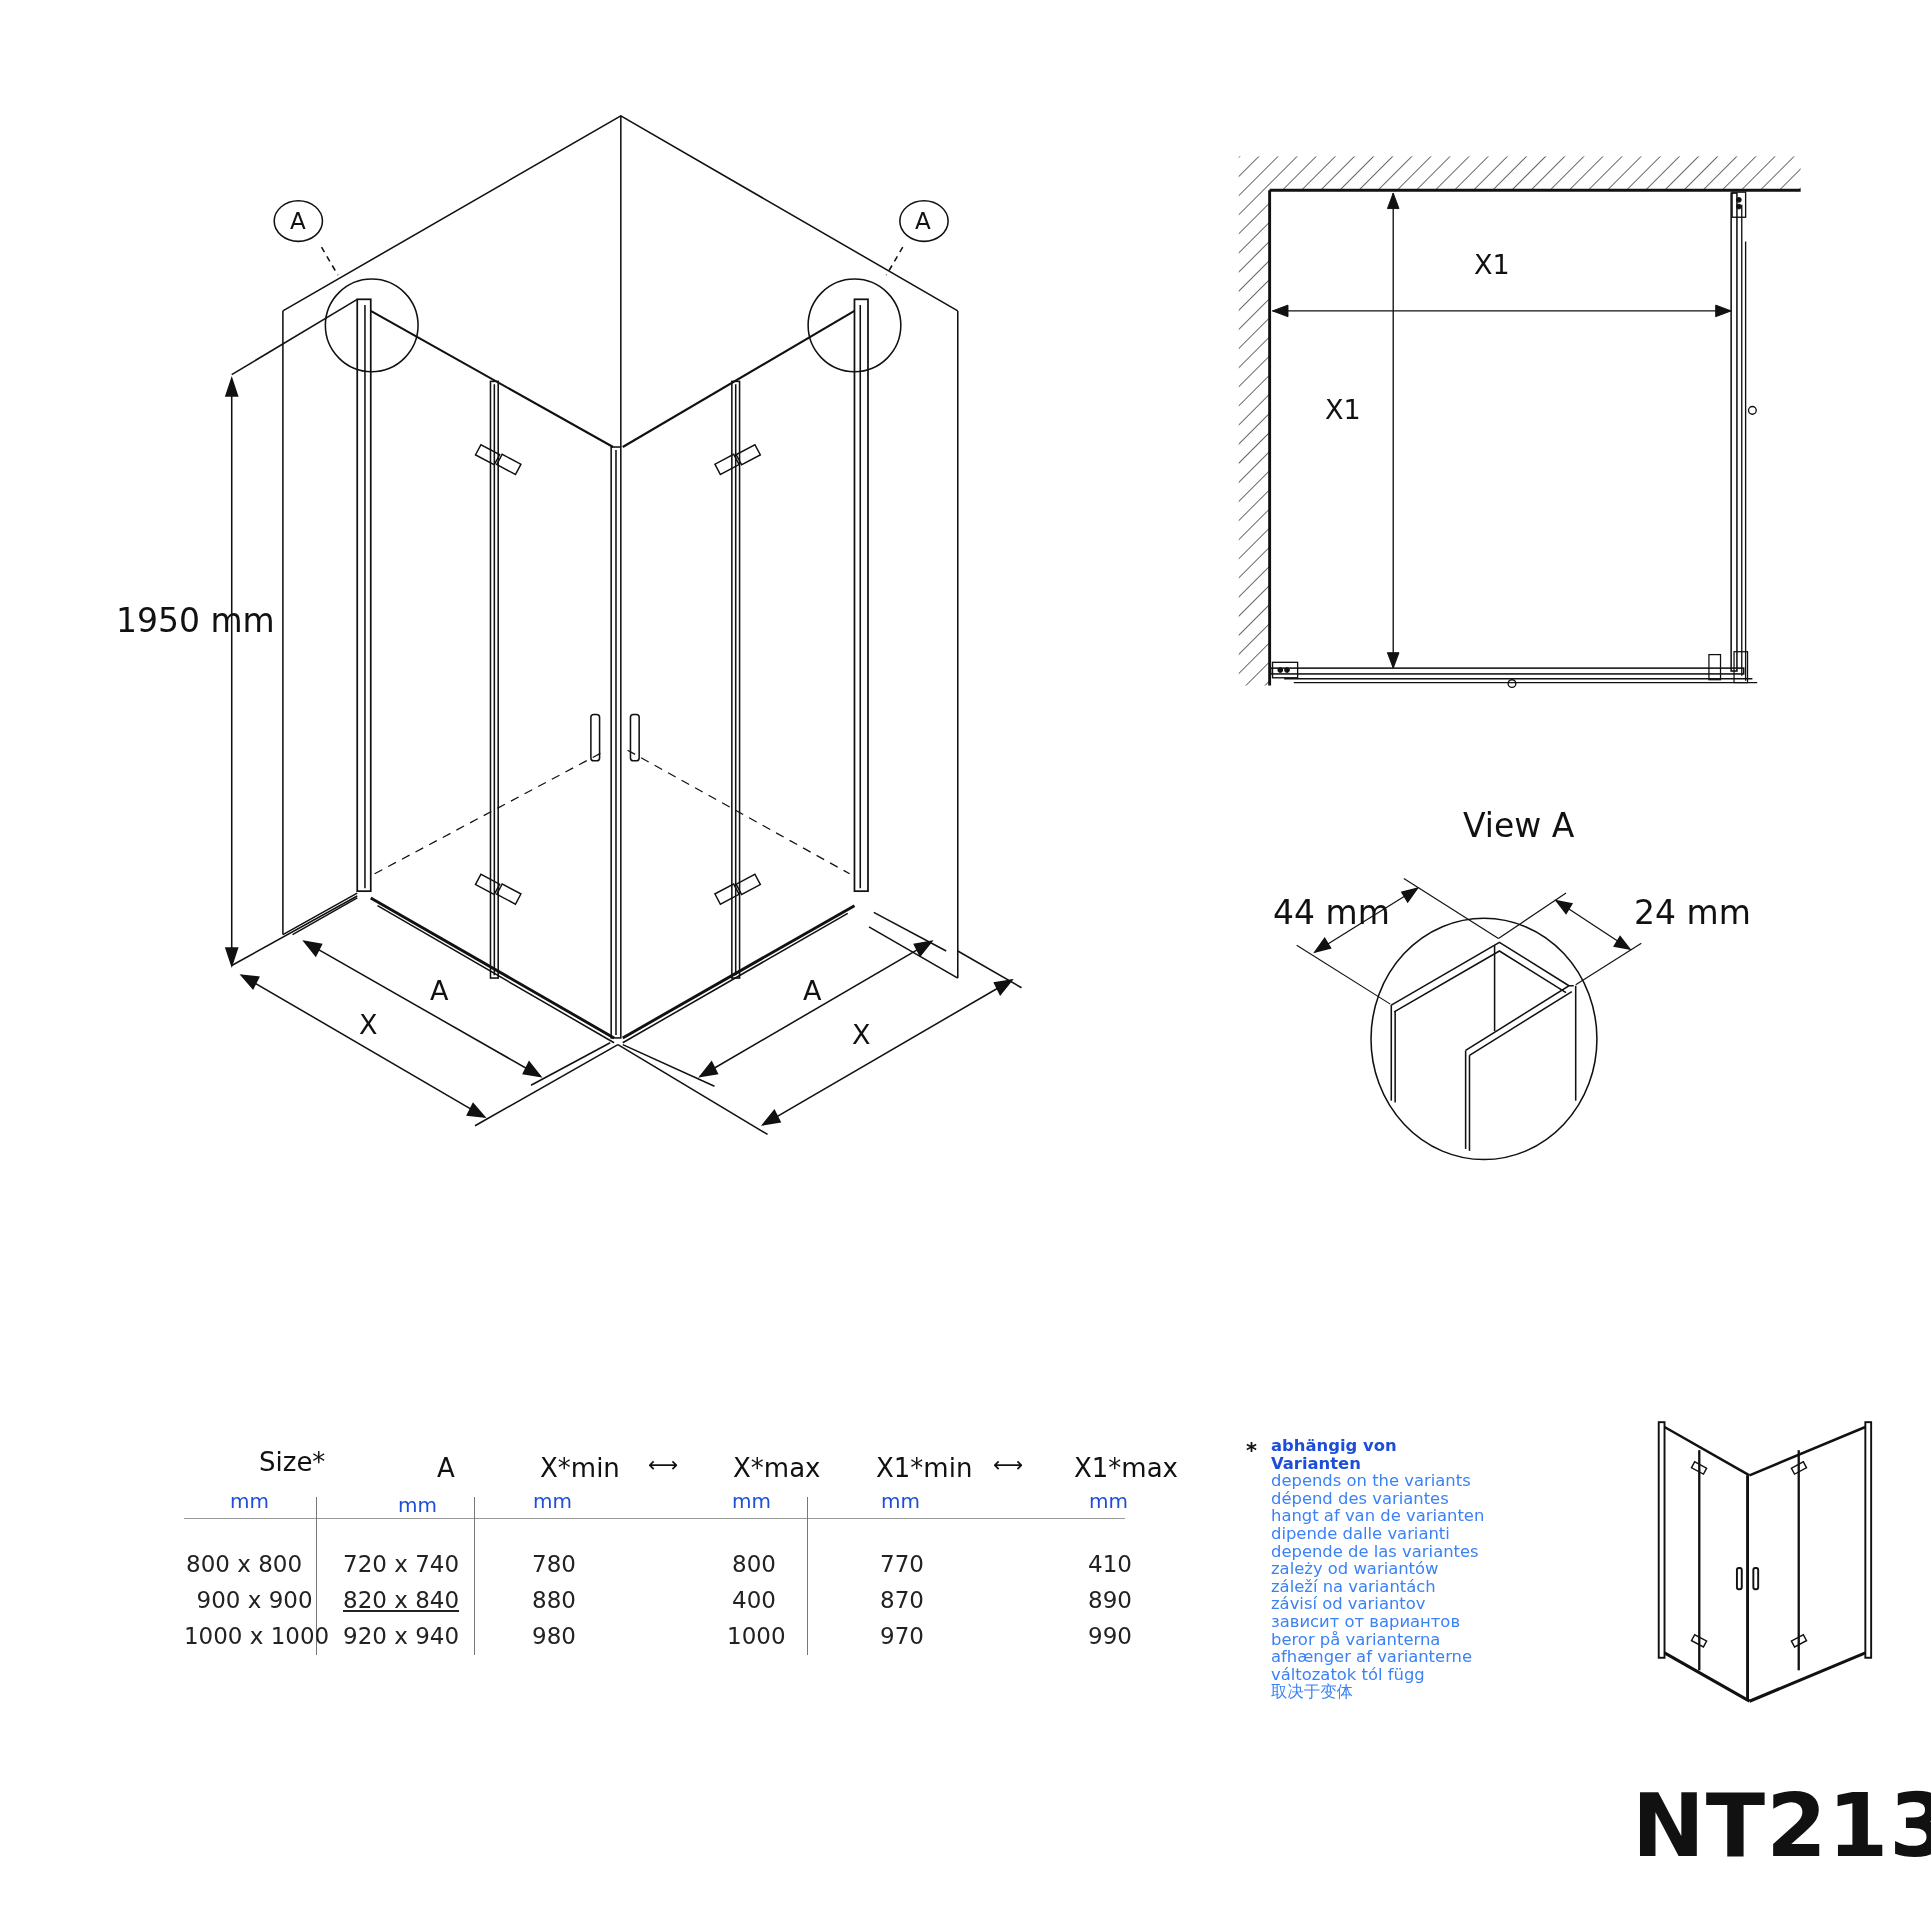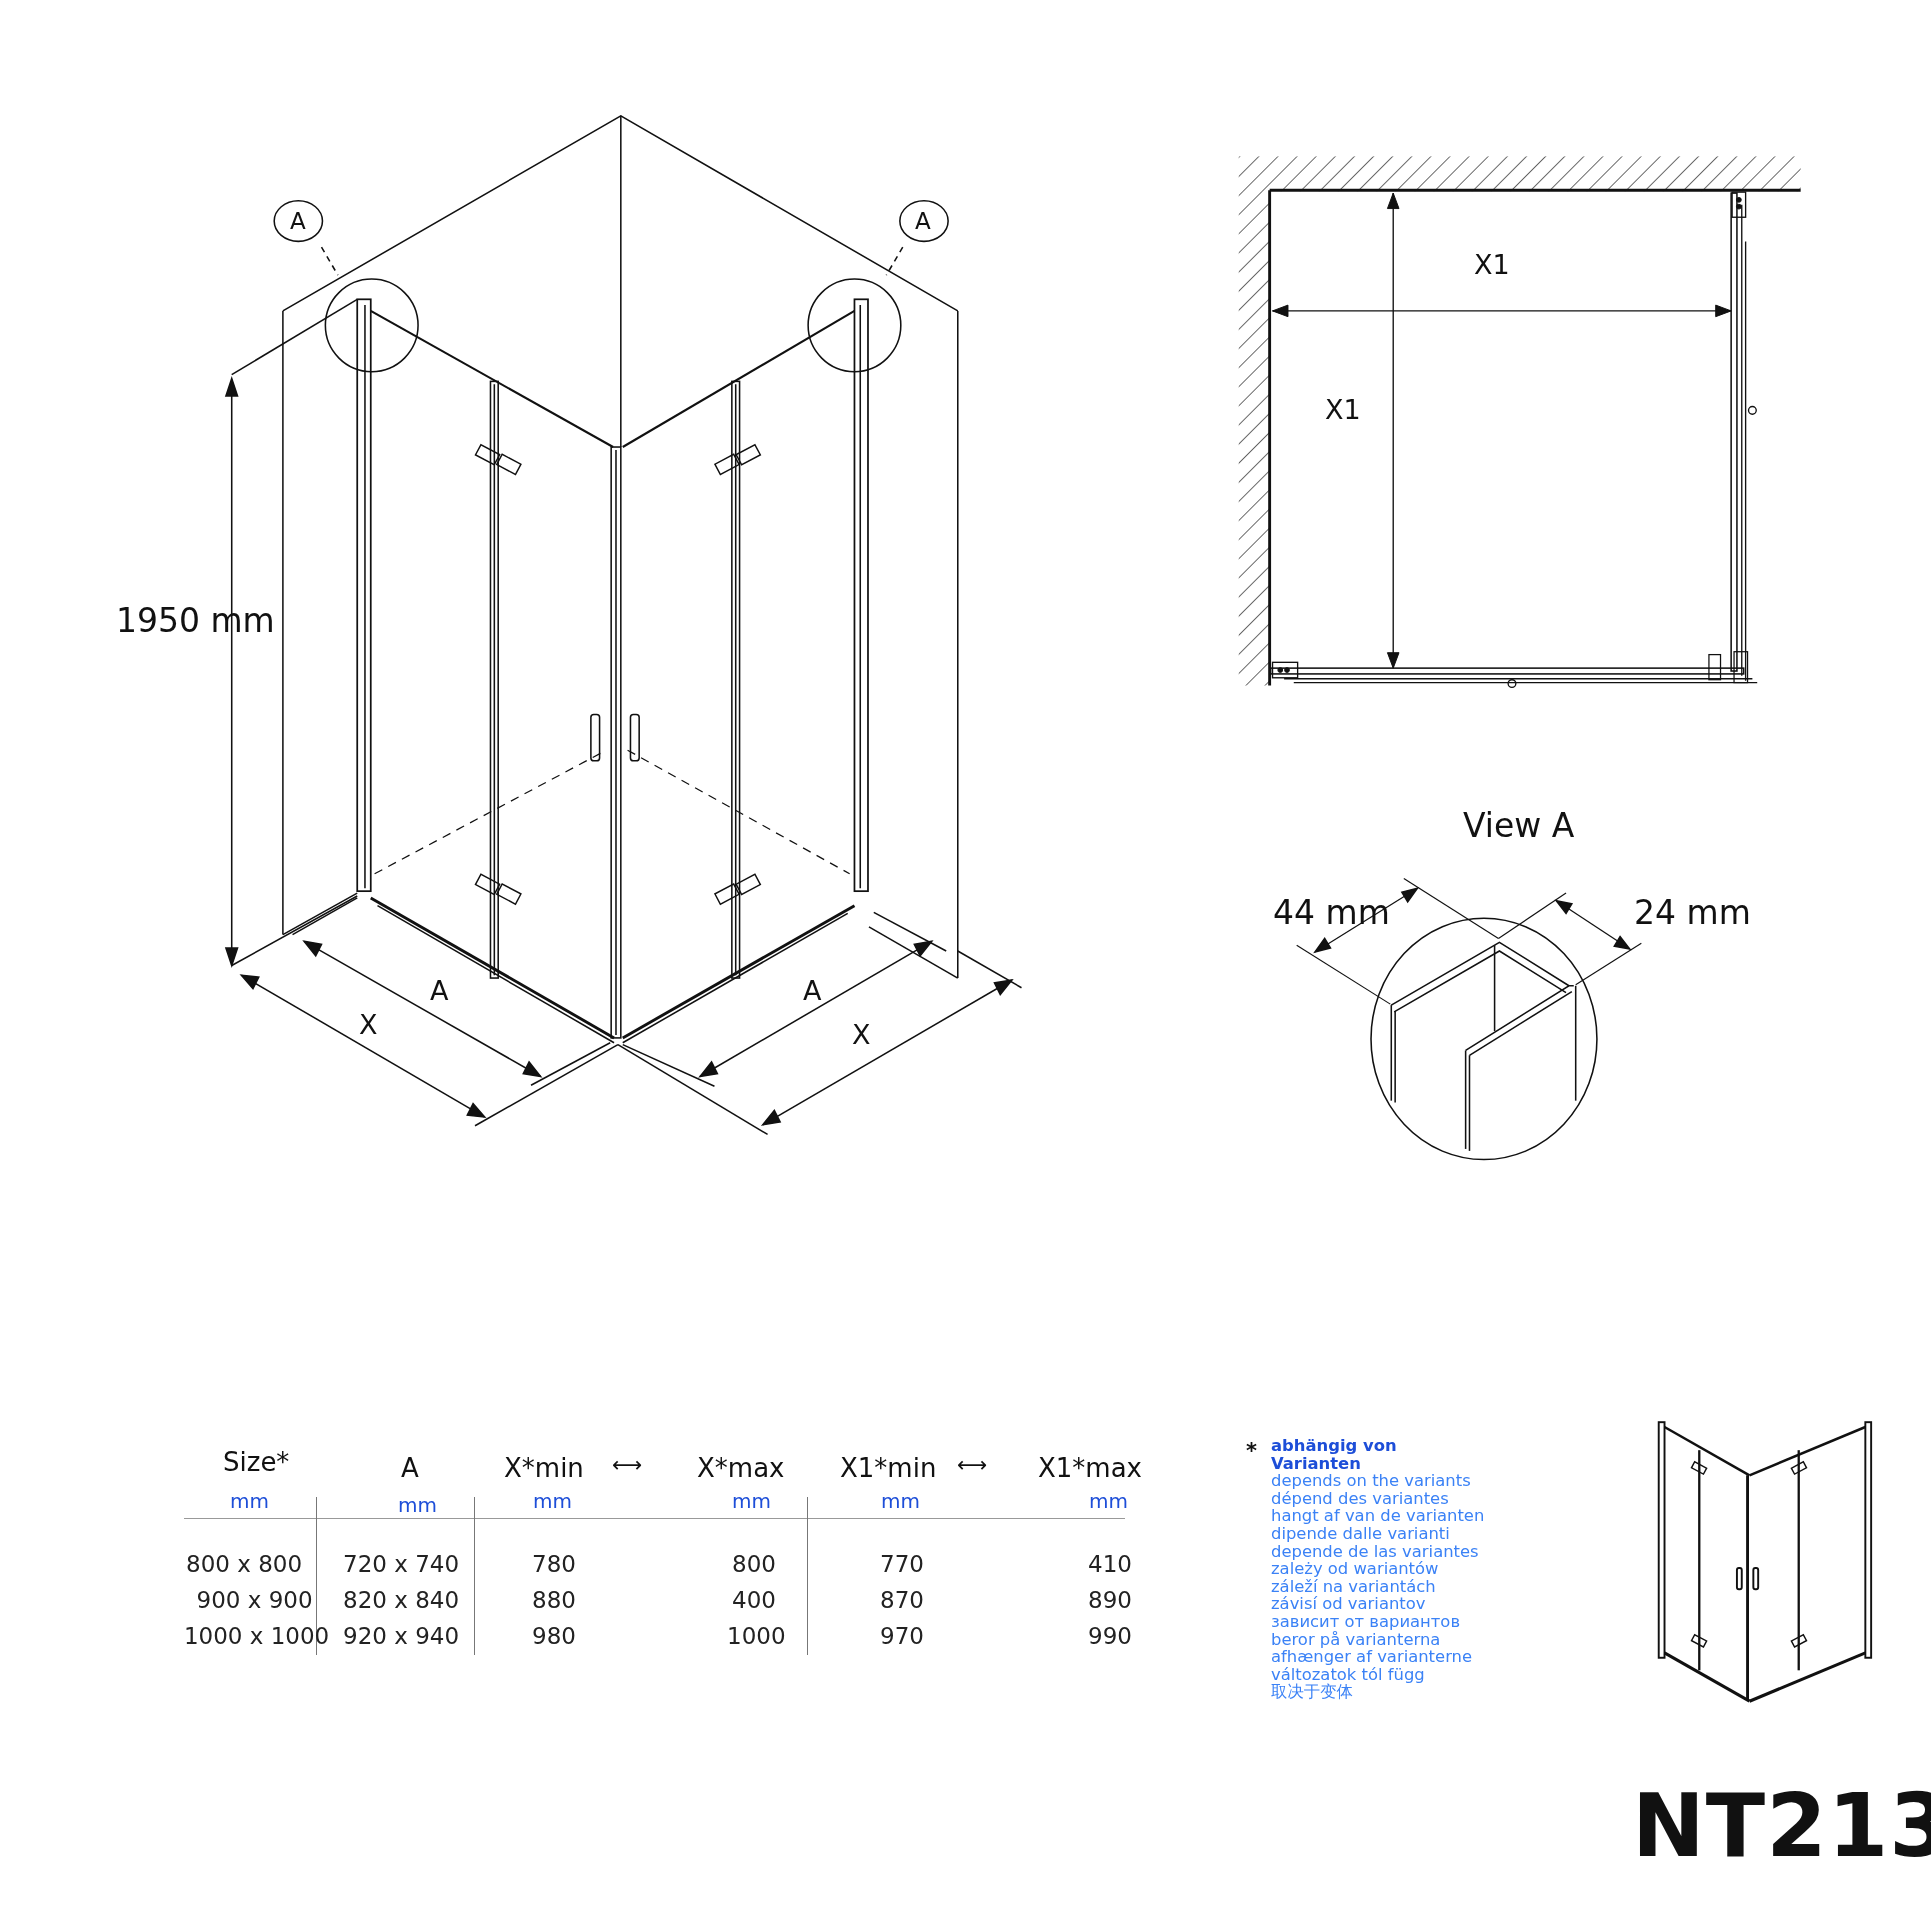--- a/index.html
+++ b/index.html
@@ -6,21 +6,21 @@
   body { width: 1931px; height: 1931px; position: relative; overflow: hidden;
          font-family: "DejaVu Sans", sans-serif; color: #111; }
   svg.layer { position: absolute; left: 0; top: 0; }
   .lbl { position: absolute; white-space: nowrap; line-height: 1; }
   .dim-label { font-size: 33px; color: #111; }
   .iso-letter { font-size: 27px; }
   .bubble-letter { font-size: 23px; }
   .view-title { font-size: 33px; }
   
   .tbl { position: absolute; left: 182px; top: 1443px; width: 966px; height: 232px; }
-  .th { position: absolute; font-size: 26px; white-space: nowrap; }
+  .th { position: absolute; font-size: 26px; white-space: nowrap; margin-left: 36px; }
   .unit { position: absolute; font-size: 20px; color: #1d4ed8; white-space: nowrap; }
   .cell { position: absolute; font-size: 23px; color: #222; white-space: nowrap; }
   .hr { position: absolute; height: 1px; background: #999; }
   .vr { position: absolute; width: 1px; background: #777; }
   .note { position: absolute; left: 1246px; top: 1437px; width: 241px; }
   .note .star { position: absolute; left: 0; top: 1.9px; font-size: 21px; font-weight: bold; }
   .note .line { display: block; margin-left: 25px; font-size: 16.4px; line-height: 17.6px; color: #3b82f6; }
   .note .line.bold { font-weight: bold; color: #1d4ed8; }
   .model { position: absolute; left: 1632px; top: 1775px; font-size: 87px; font-weight: bold; letter-spacing: 1px; }
 </style>
@@ -232,21 +232,21 @@
   <div class="vr" style="left:625px;top:54px;height:158px;"></div>
 
   <div class="cell" style="left:4px;top:108px;">800 x 800</div>
   <div class="cell" style="left:161px;top:108px;">720 x 740</div>
   <div class="cell" style="left:350px;top:108px;">780</div>
   <div class="cell" style="left:550px;top:108px;">800</div>
   <div class="cell" style="left:698px;top:108px;">770</div>
   <div class="cell" style="left:906px;top:108px;">410</div>
 
   <div class="cell" style="left:14.5px;top:144px;">900 x 900</div>
-  <div class="cell" style="left:161px;top:144px;">820 x 840</div>
+  <div class="cell" style="left:161px;top:144px;text-decoration:underline;">820 x 840</div>
   <div class="cell" style="left:350px;top:144px;">880</div>
   <div class="cell" style="left:550px;top:144px;">400</div>
   <div class="cell" style="left:698px;top:144px;">870</div>
   <div class="cell" style="left:906px;top:144px;">890</div>
 
   <div class="cell" style="left:1.9px;top:180px;">1000 x 1000</div>
   <div class="cell" style="left:161px;top:180px;">920 x 940</div>
   <div class="cell" style="left:350px;top:180px;">980</div>
   <div class="cell" style="left:545px;top:180px;">1000</div>
   <div class="cell" style="left:698px;top:180px;">970</div>

